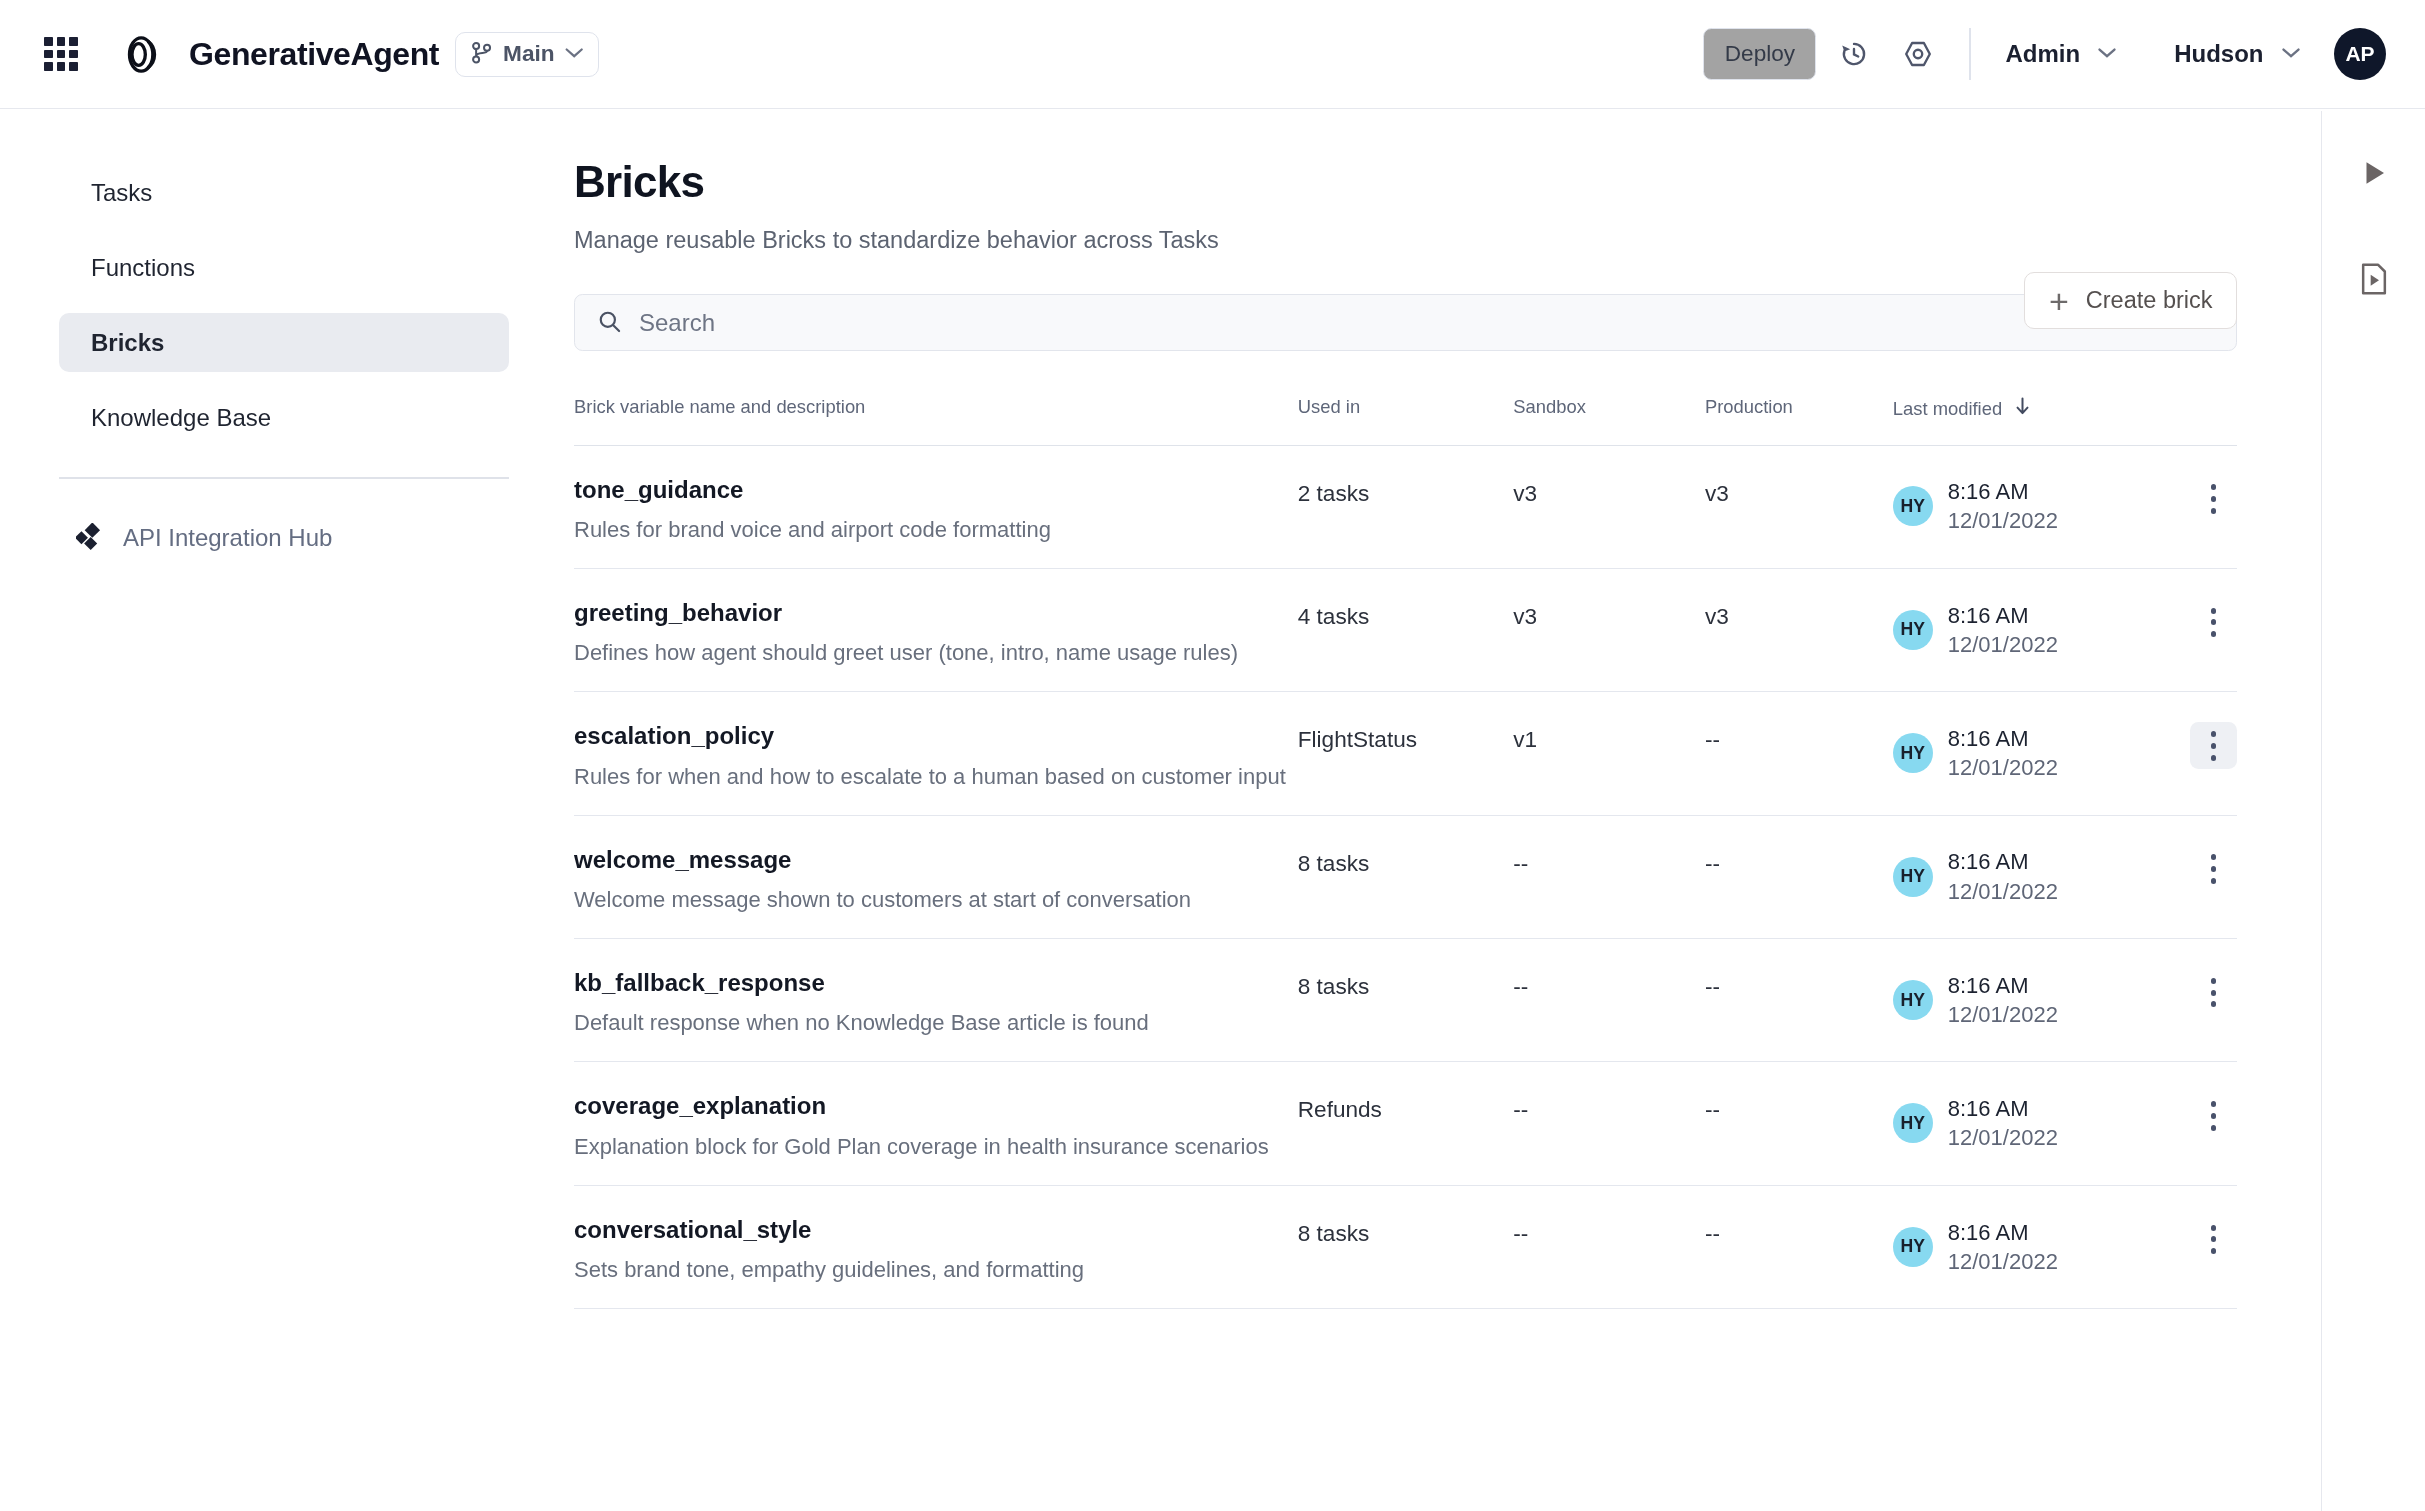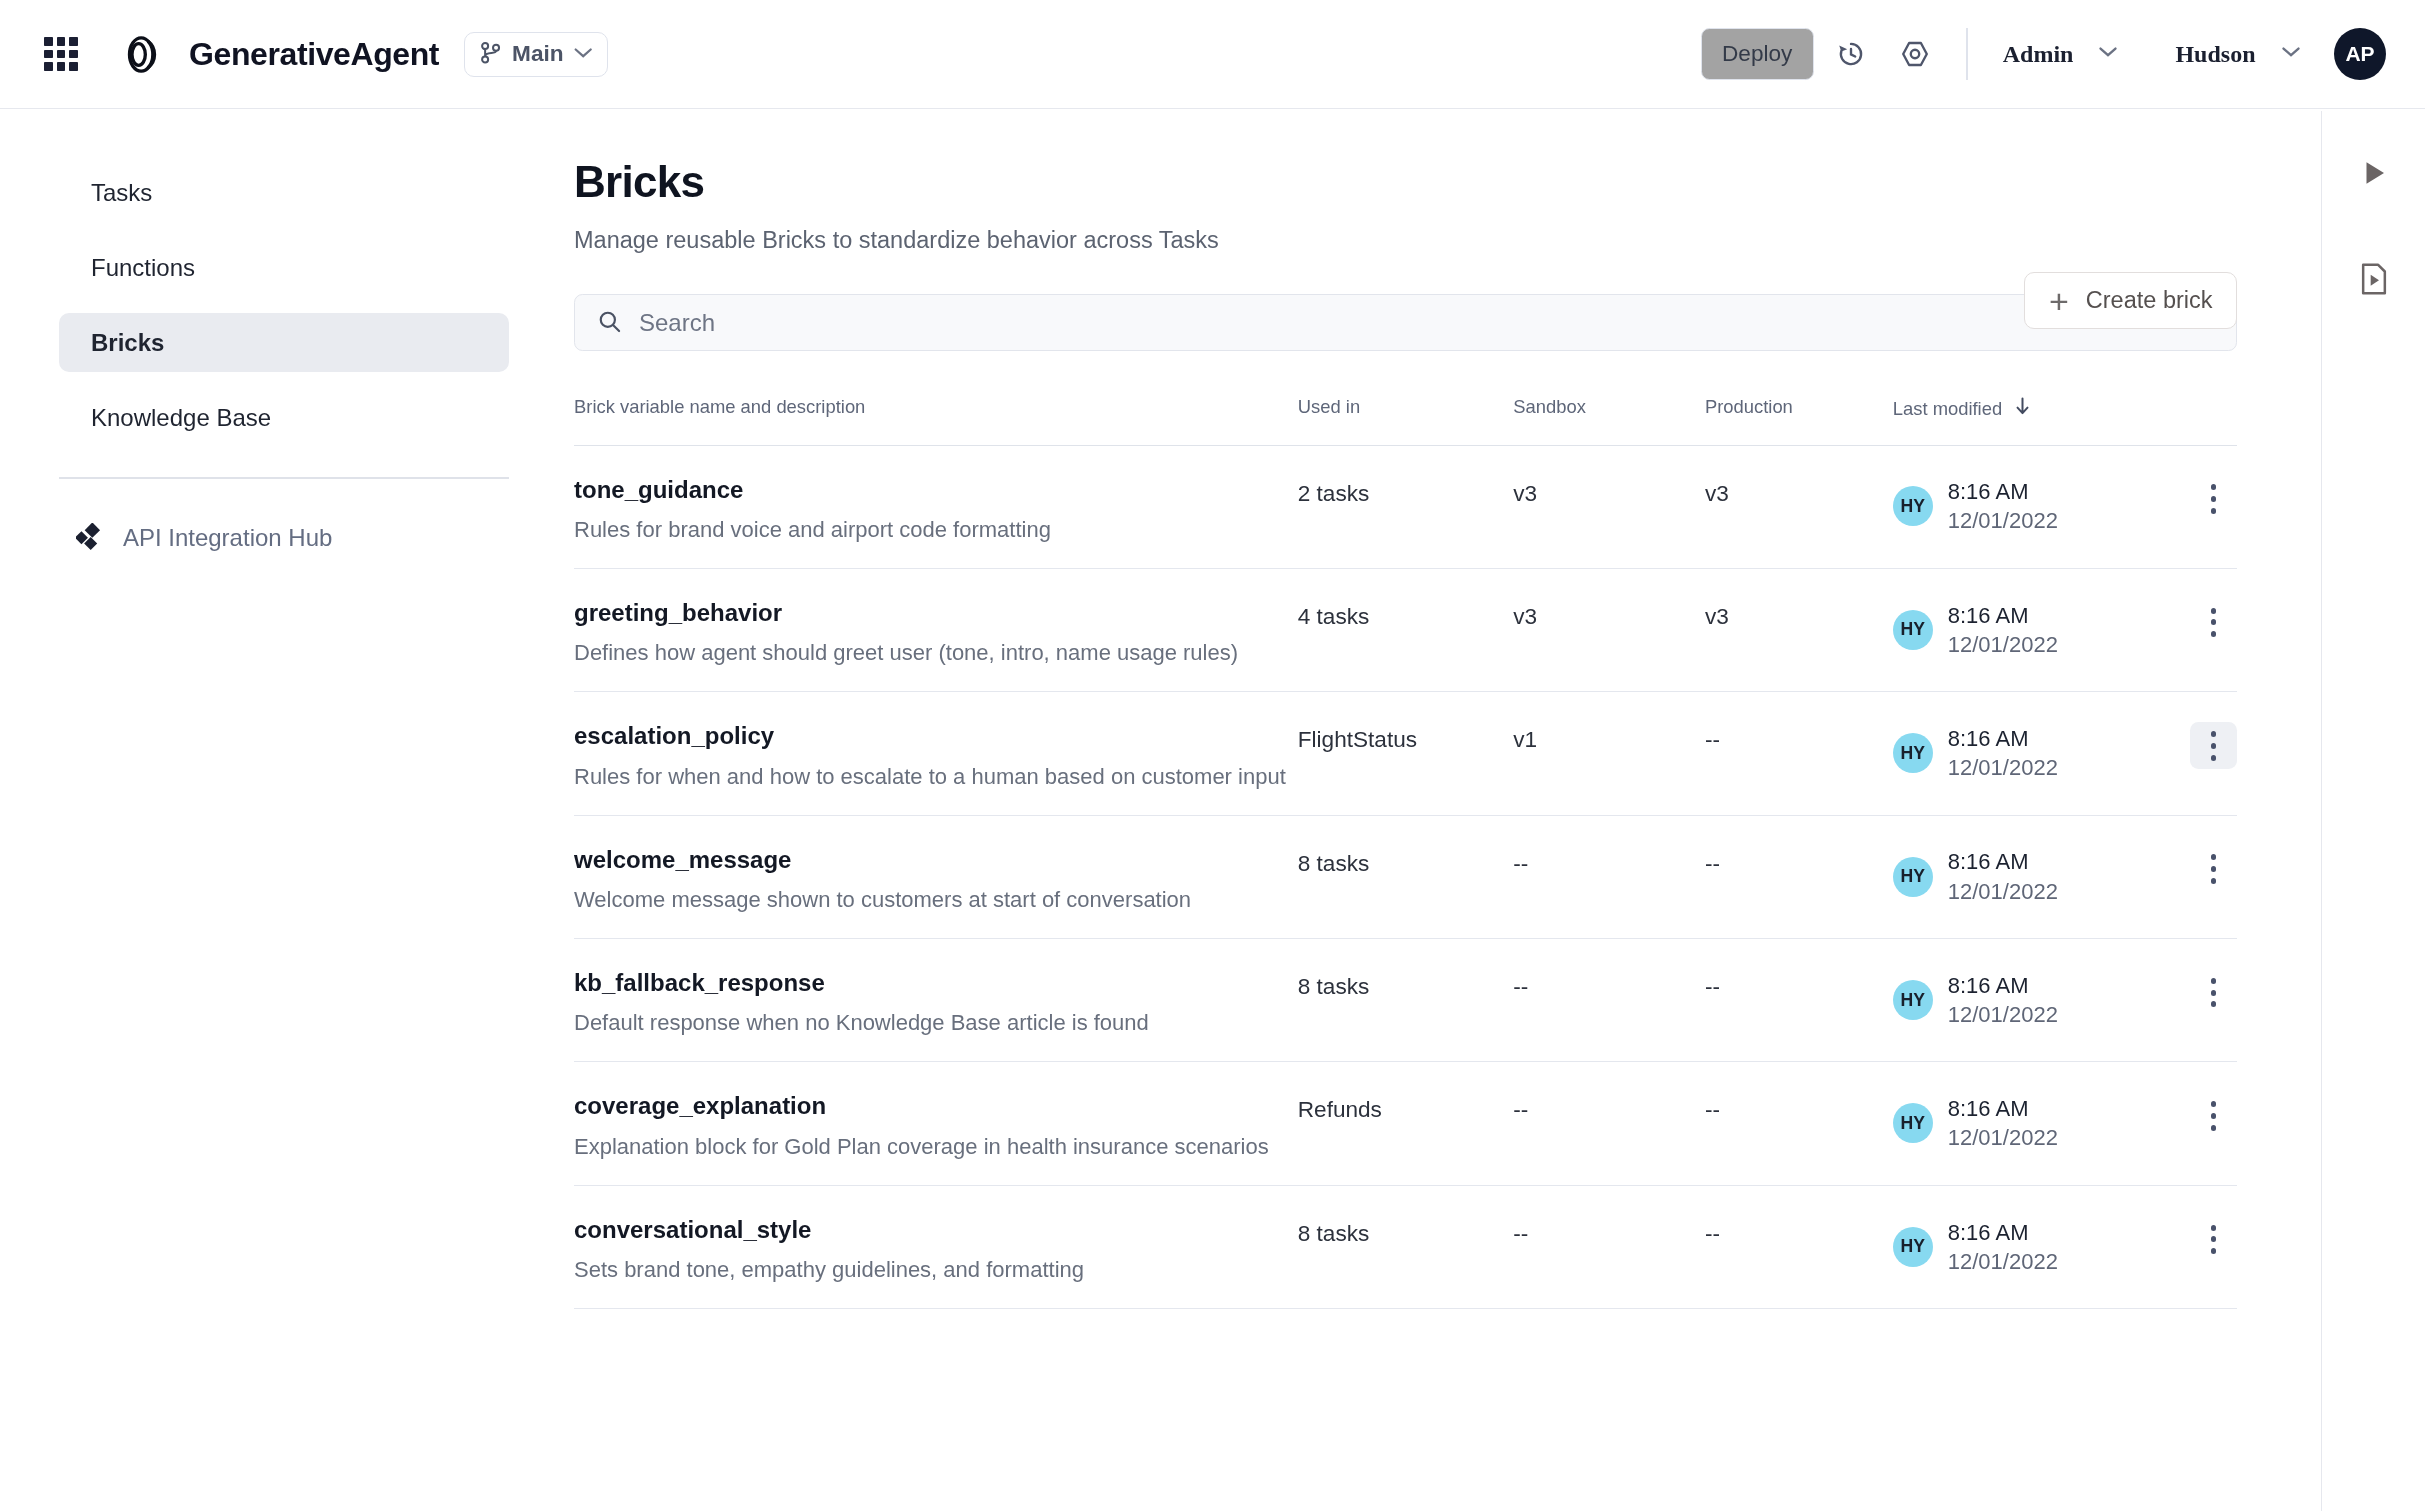--- a/index.html
+++ b/index.html
@@ -50,21 +50,21 @@
   }
   .brand-title {
     margin-left: 22px;
     font-size: 32px;
     font-weight: bold;
     letter-spacing: -0.4px;
     color: #101322;
     white-space: nowrap;
   }
   .branch-pill {
-    margin-left: 25px;
+    margin-left: 16px;
     height: 45px;
     border: 1.7px solid #dfe3ec;
     border-radius: 10px;
     display: flex;
     align-items: center;
     gap: 10px;
     padding: 0 15px;
     cursor: pointer;
     background: #fff;
   }
@@ -100,25 +100,24 @@
   }
   .vdivider {
     width: 1.7px;
     height: 52px;
     background: #dfe3ec;
     margin: 0 25px;
   }
   .menu-drop {
     display: flex;
     align-items: center;
-    gap: 25px;
+    gap: 17px;
     cursor: pointer;
     padding: 0 10px;
     height: 52px;
-    font-family: Liberation Serif, serif;
   }
   .menu-drop span.lbl {
     font-size: 24px;
     font-weight: bold;
     color: #1b2030;
   }
   .avatar-circle {
     margin-left: 23.5px;
     width: 52px; height: 52px;
     border-radius: 50%;

